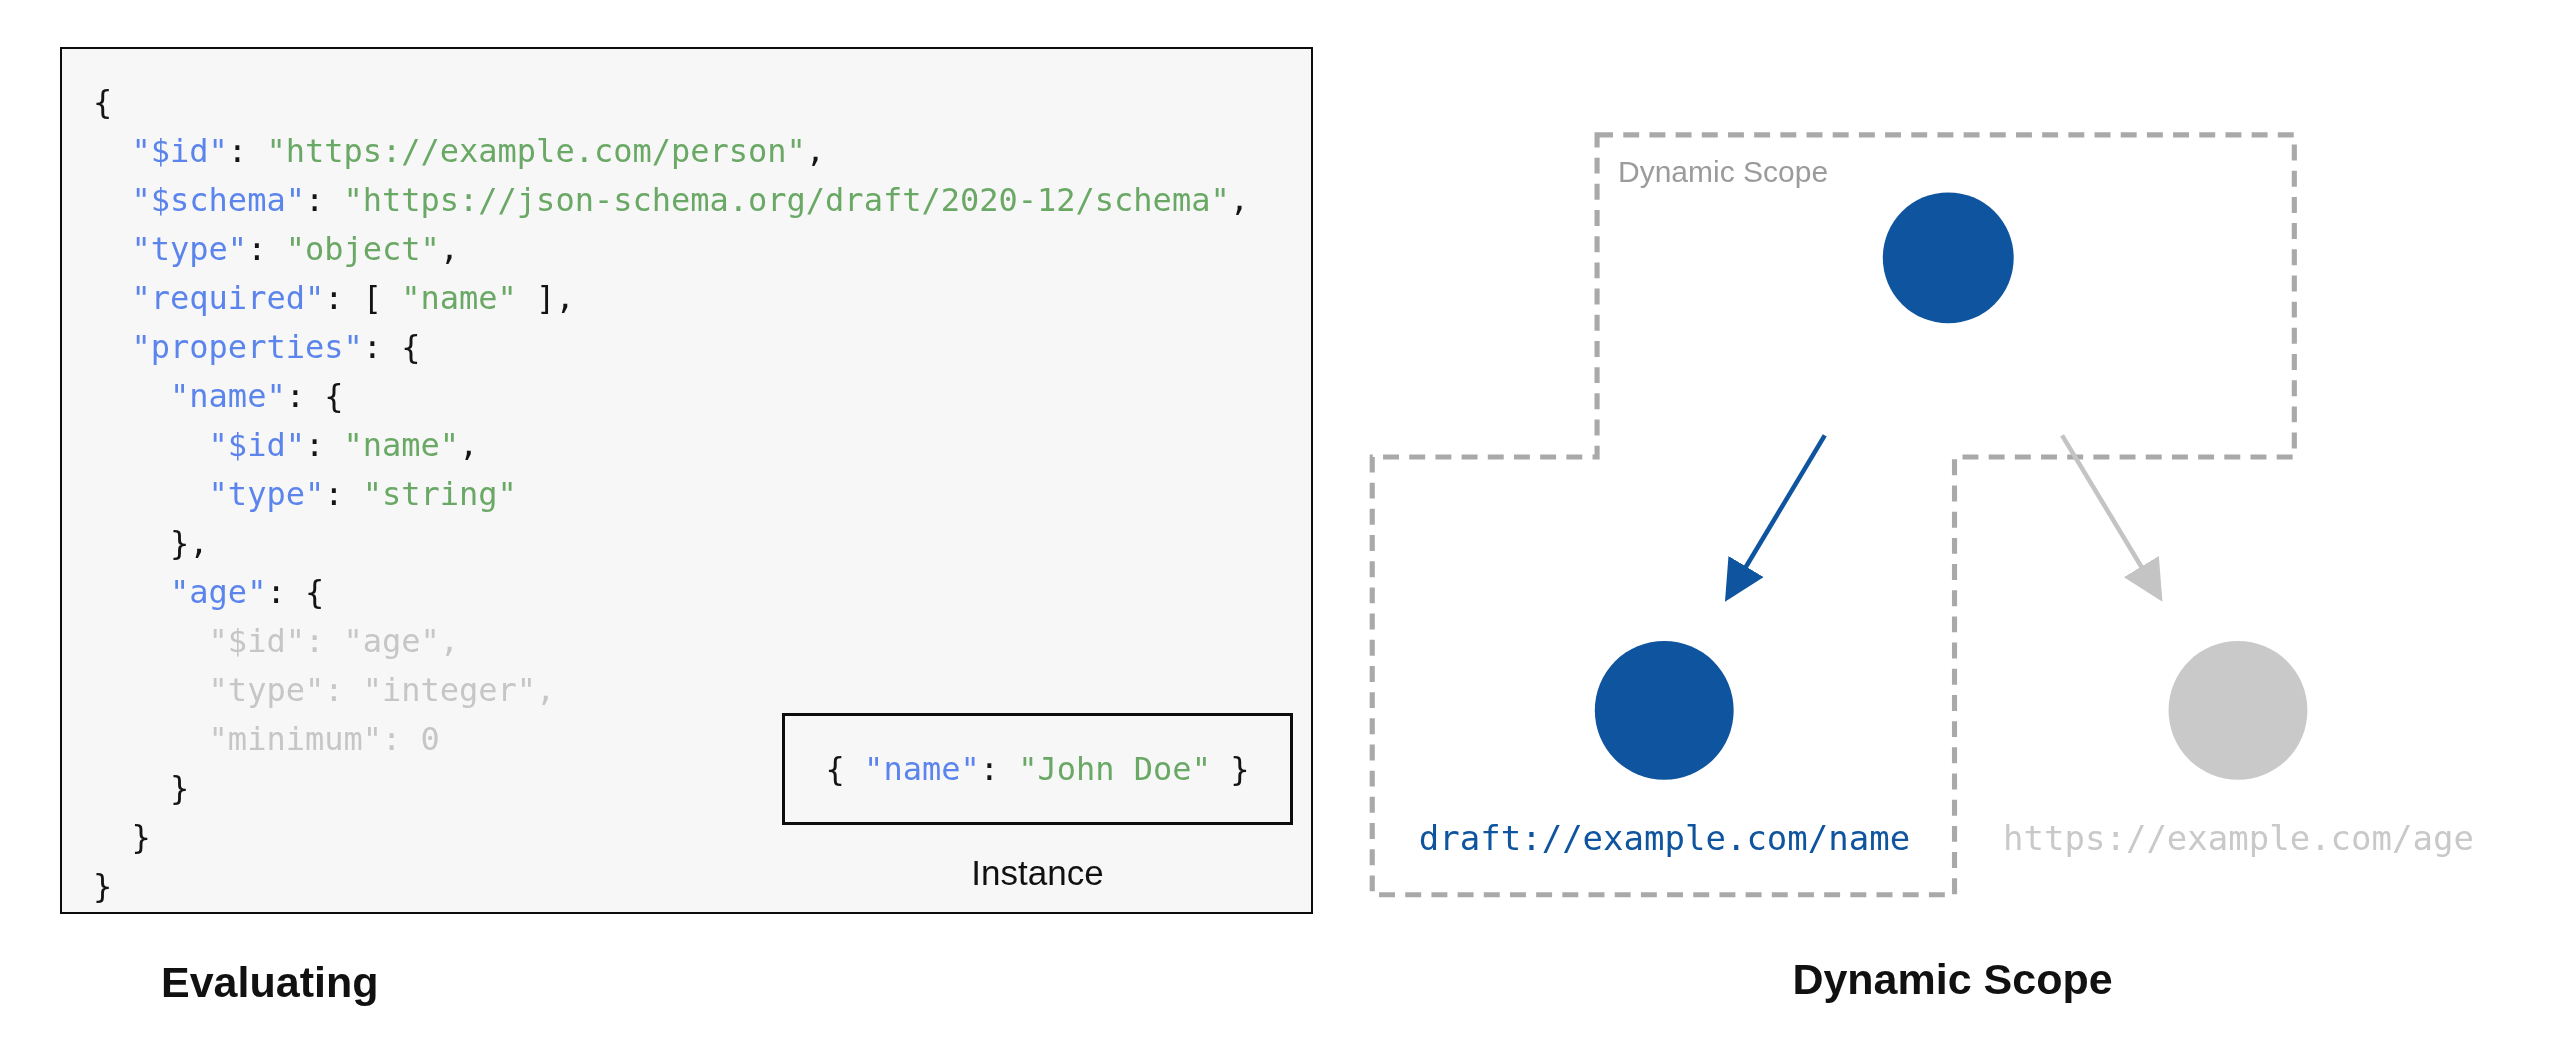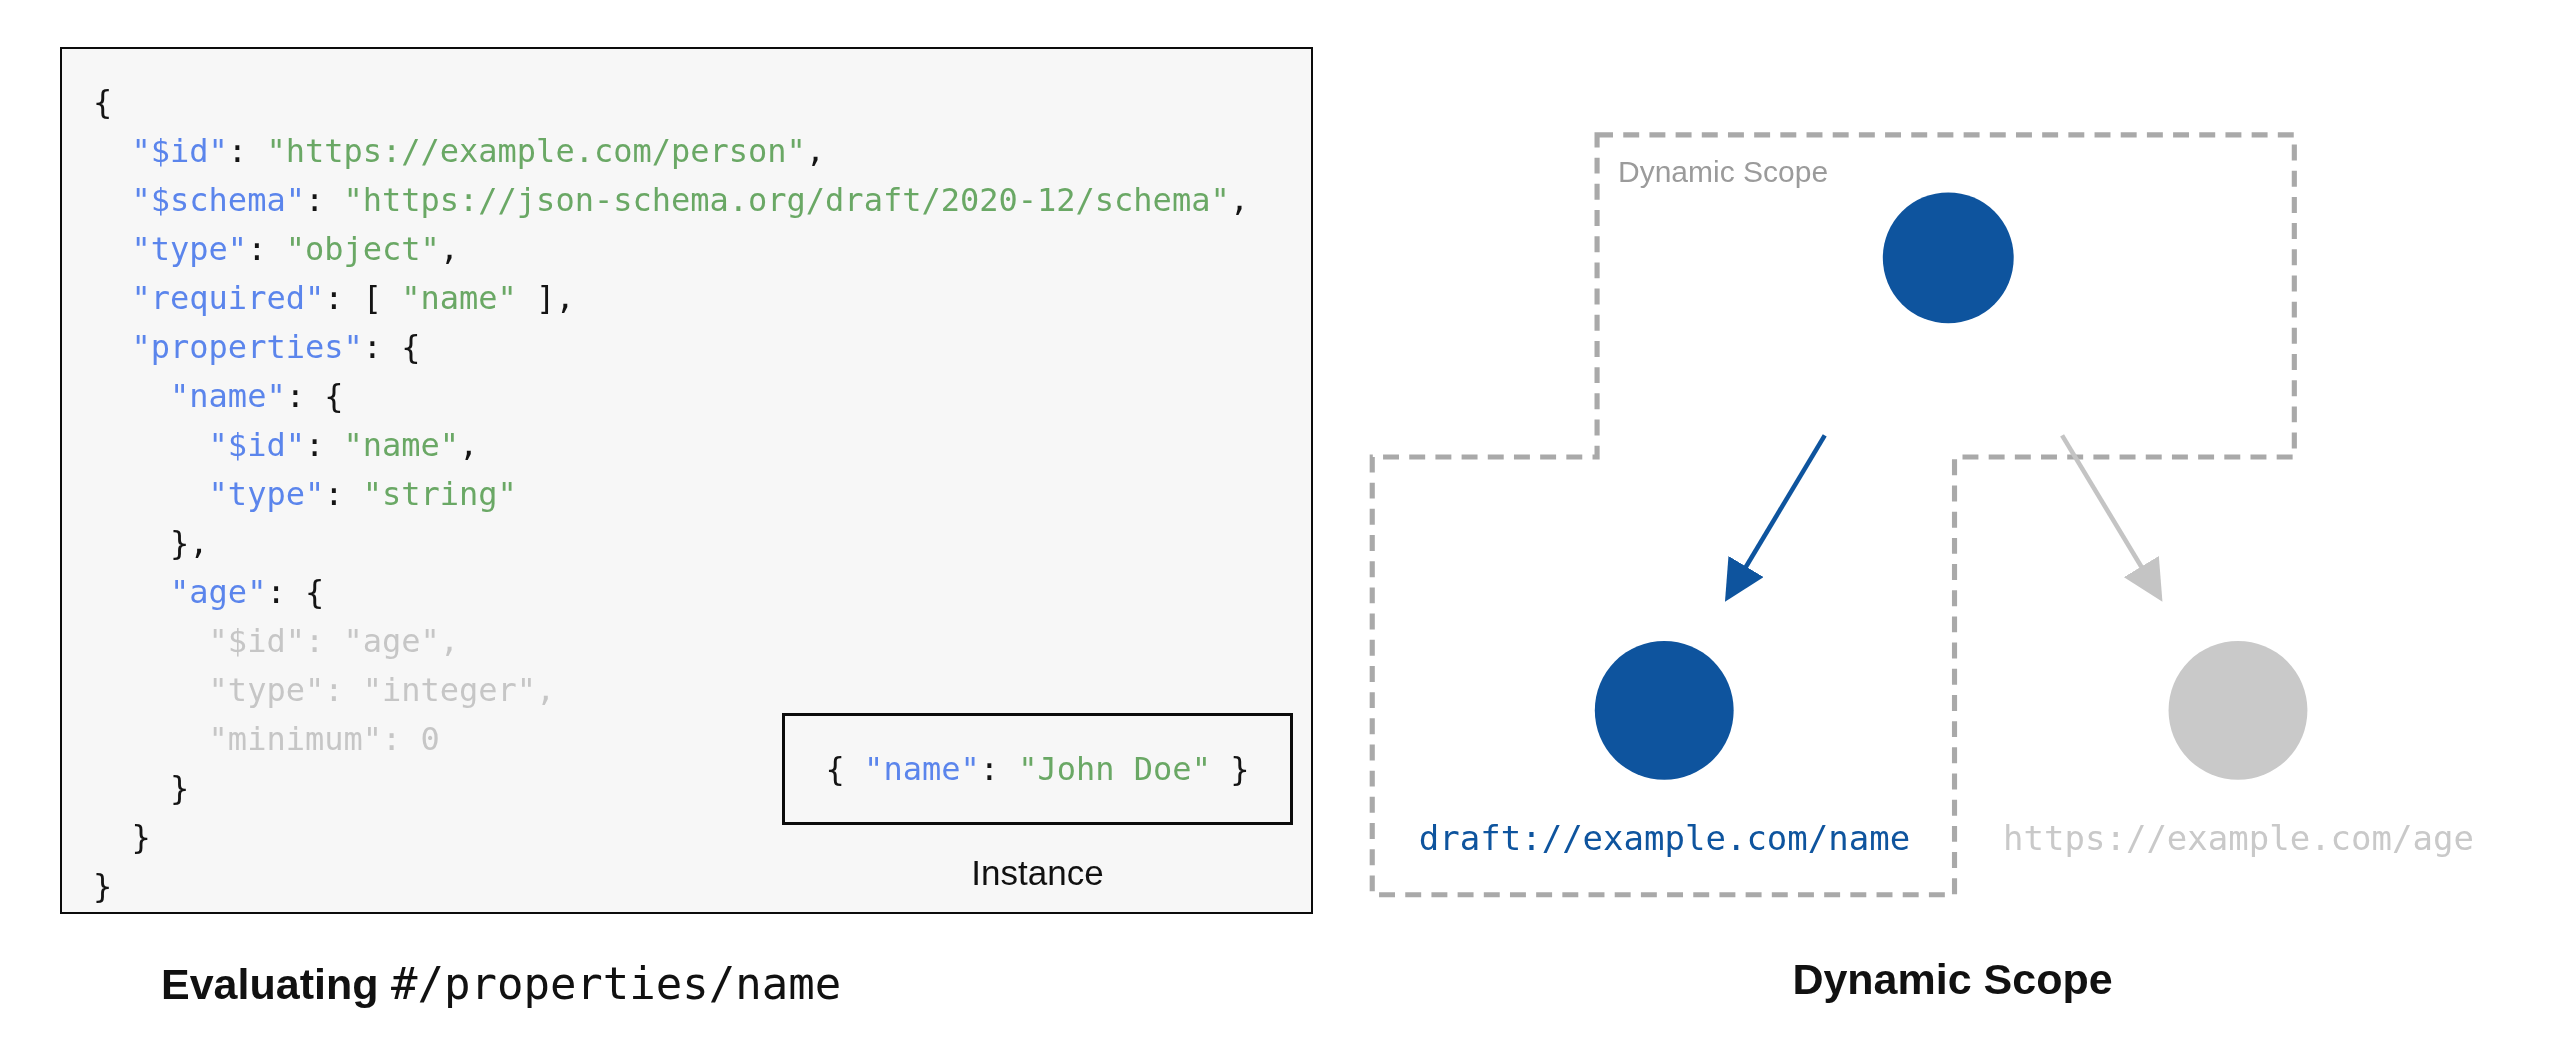--- a/index.html
+++ b/index.html
@@ -63,21 +63,20 @@
   <div class="code-panel">
     <pre class="code"><div><span class="tok-p">{</span></div><div><span class="tok-p">  </span><span class="tok-k">"$id"</span><span class="tok-p">: </span><span class="tok-s">"https://example.com/person"</span><span class="tok-p">,</span></div><div><span class="tok-p">  </span><span class="tok-k">"$schema"</span><span class="tok-p">: </span><span class="tok-s">"https://json-schema.org/draft/2020-12/schema"</span><span class="tok-p">,</span></div><div><span class="tok-p">  </span><span class="tok-k">"type"</span><span class="tok-p">: </span><span class="tok-s">"object"</span><span class="tok-p">,</span></div><div><span class="tok-p">  </span><span class="tok-k">"required"</span><span class="tok-p">: [ </span><span class="tok-s">"name"</span><span class="tok-p"> ],</span></div><div><span class="tok-p">  </span><span class="tok-k">"properties"</span><span class="tok-p">: {</span></div><div><span class="tok-p">    </span><span class="tok-k">"name"</span><span class="tok-p">: {</span></div><div><span class="tok-p">      </span><span class="tok-k">"$id"</span><span class="tok-p">: </span><span class="tok-s">"name"</span><span class="tok-p">,</span></div><div><span class="tok-p">      </span><span class="tok-k">"type"</span><span class="tok-p">: </span><span class="tok-s">"string"</span></div><div><span class="tok-p">    },</span></div><div><span class="tok-p">    </span><span class="tok-k">"age"</span><span class="tok-p">: {</span></div><div><span class="tok-d">      "$id": "age",</span></div><div><span class="tok-d">      "type": "integer",</span></div><div><span class="tok-d">      "minimum": 0</span></div><div><span class="tok-p">    }</span></div><div><span class="tok-p">  }</span></div><div><span class="tok-p">}</span></div></pre>
     <div class="instance-box">
       <div class="instance-code"><span class="tok-p">{ </span><span class="tok-k">"name"</span><span class="tok-p">: </span><span class="tok-s">"John Doe"</span><span class="tok-p"> }</span></div>
     </div>
     <div class="instance-label">Instance</div>
   </div>
 
   <div class="caption-left">
     <span class="cap-bold">Evaluating</span>
-    <span class="cap-mono">#/properties/name</span>
   </div>
 
   <svg class="diagram-svg" width="2576" height="1053" viewBox="0 0 4524 1850">
     <defs>
       <marker id="head-blue" markerWidth="9" markerHeight="9" refX="6.5" refY="4.5" orient="auto">
         <path class="head-blue-path" d="M0,0 L9,4.5 L0,9 z"></path>
       </marker>
       <marker id="head-gray" markerWidth="9" markerHeight="9" refX="6.5" refY="4.5" orient="auto">
         <path class="head-gray-path" d="M0,0 L9,4.5 L0,9 z"></path>
       </marker>

